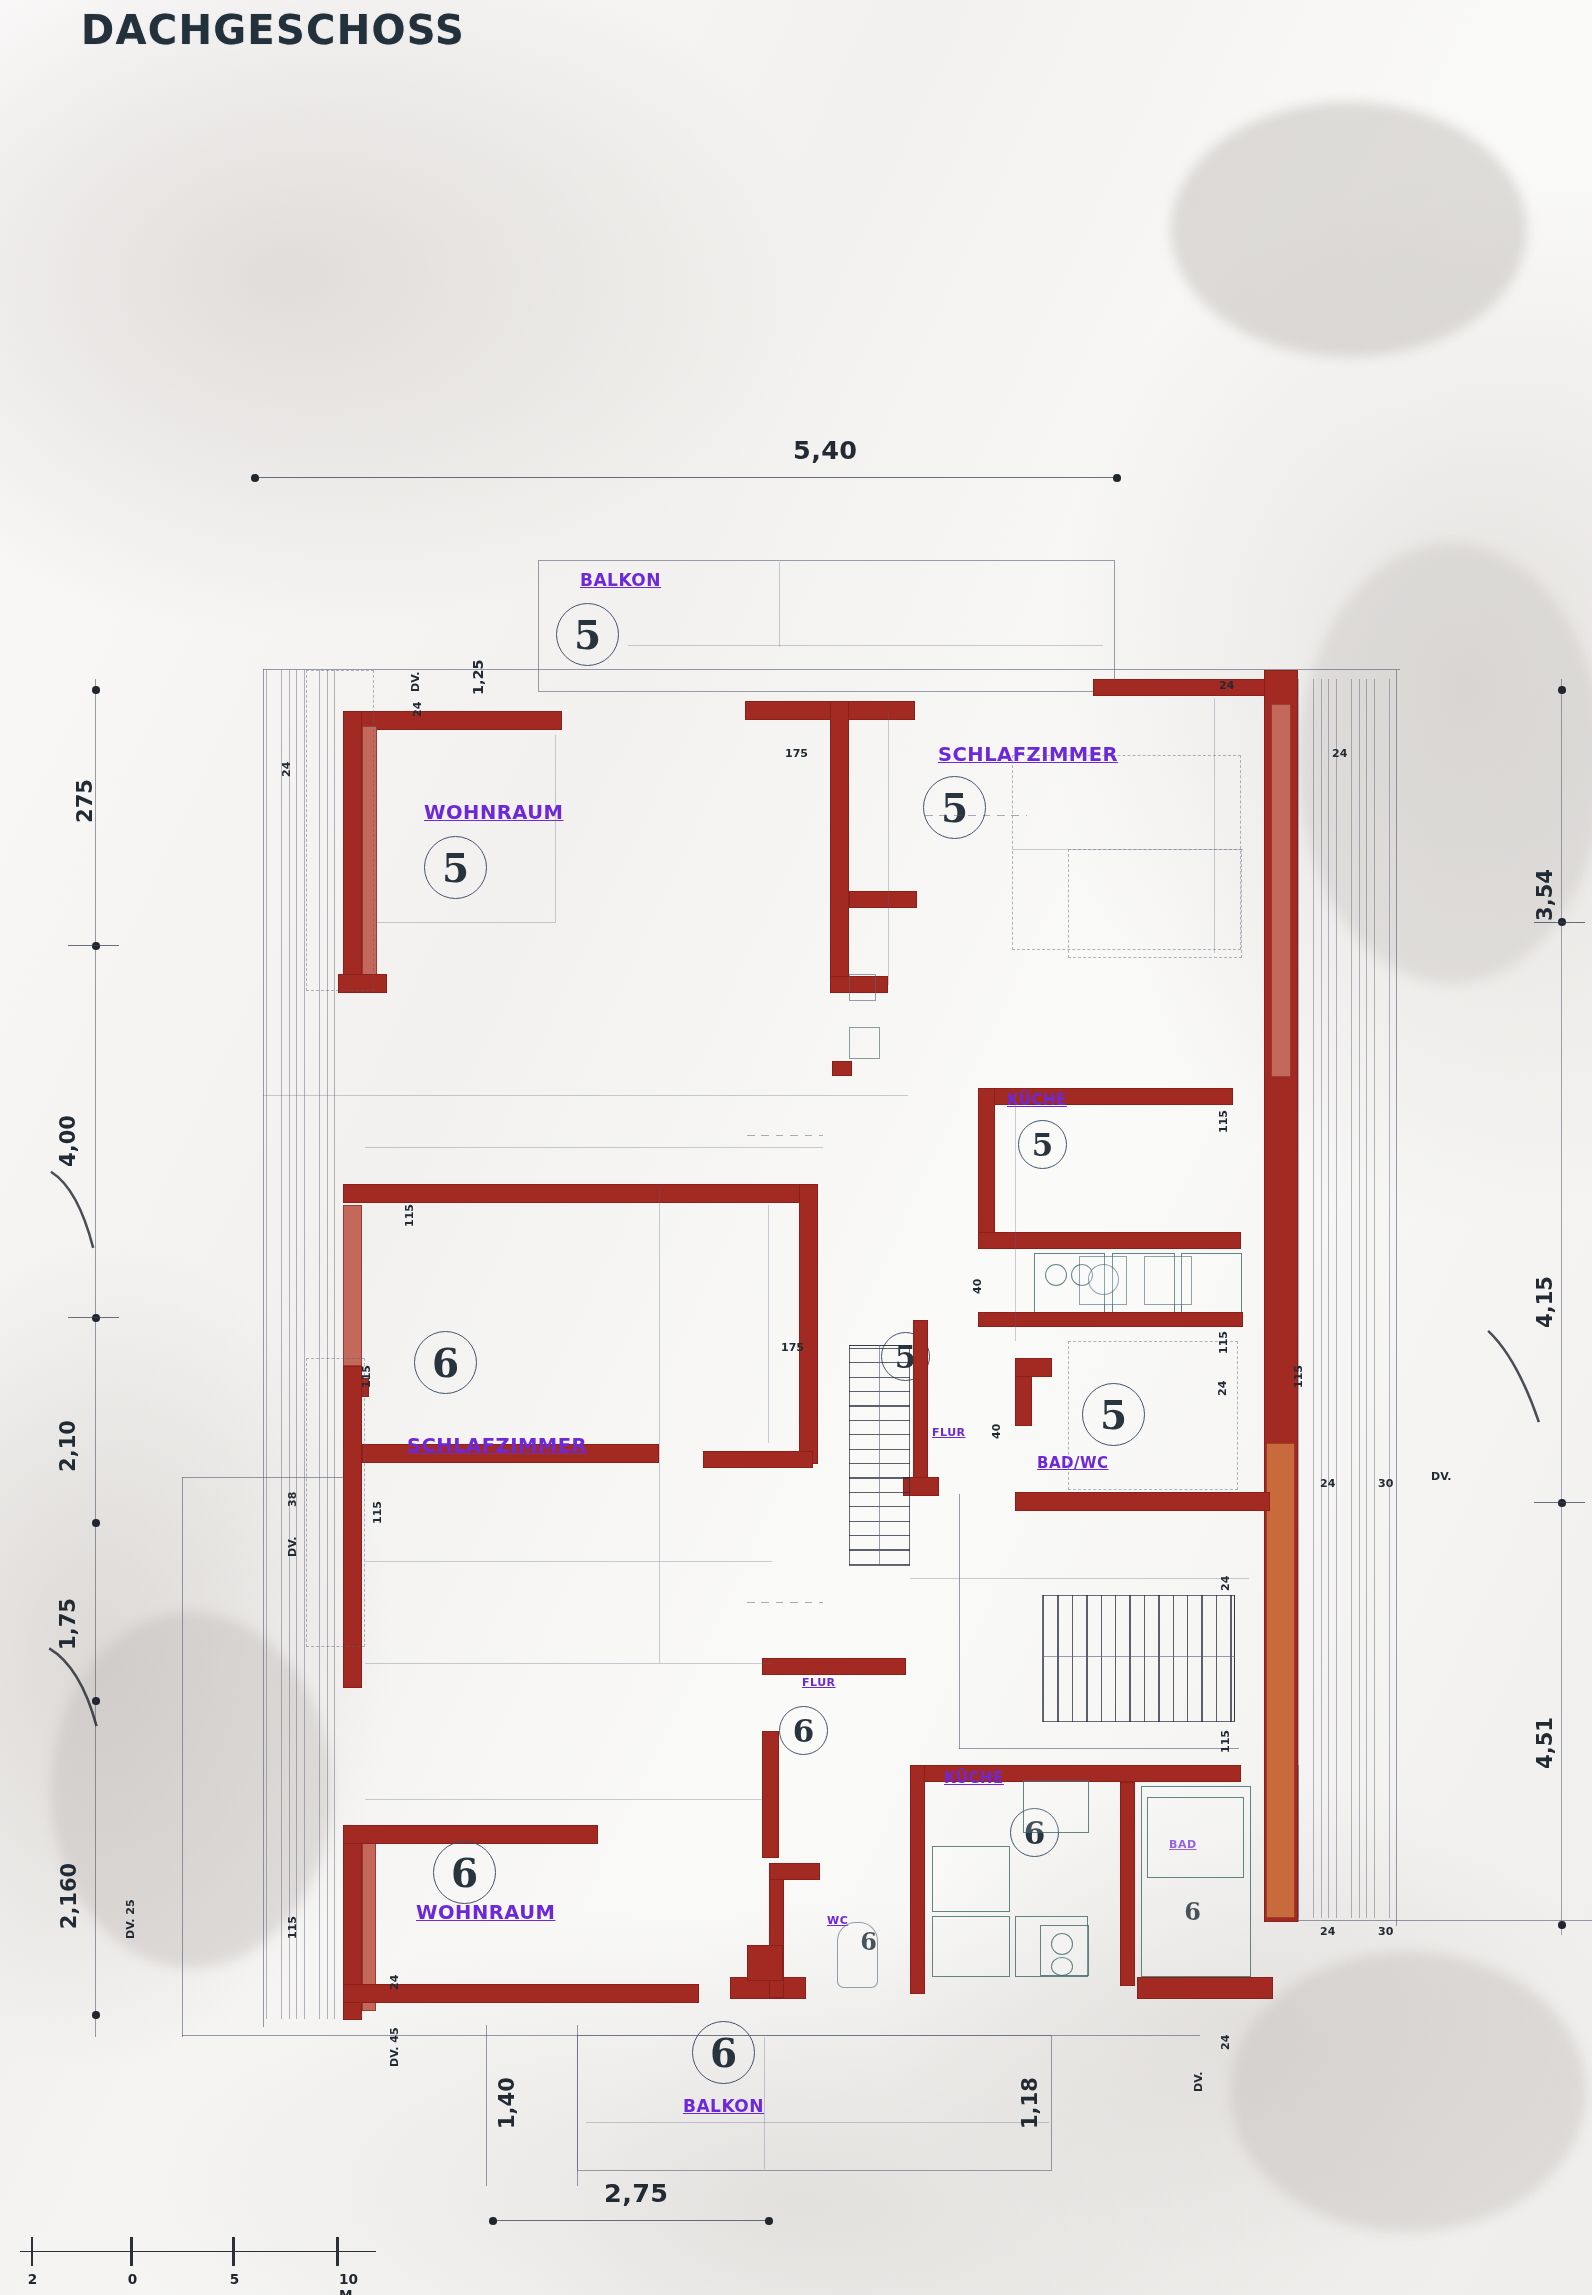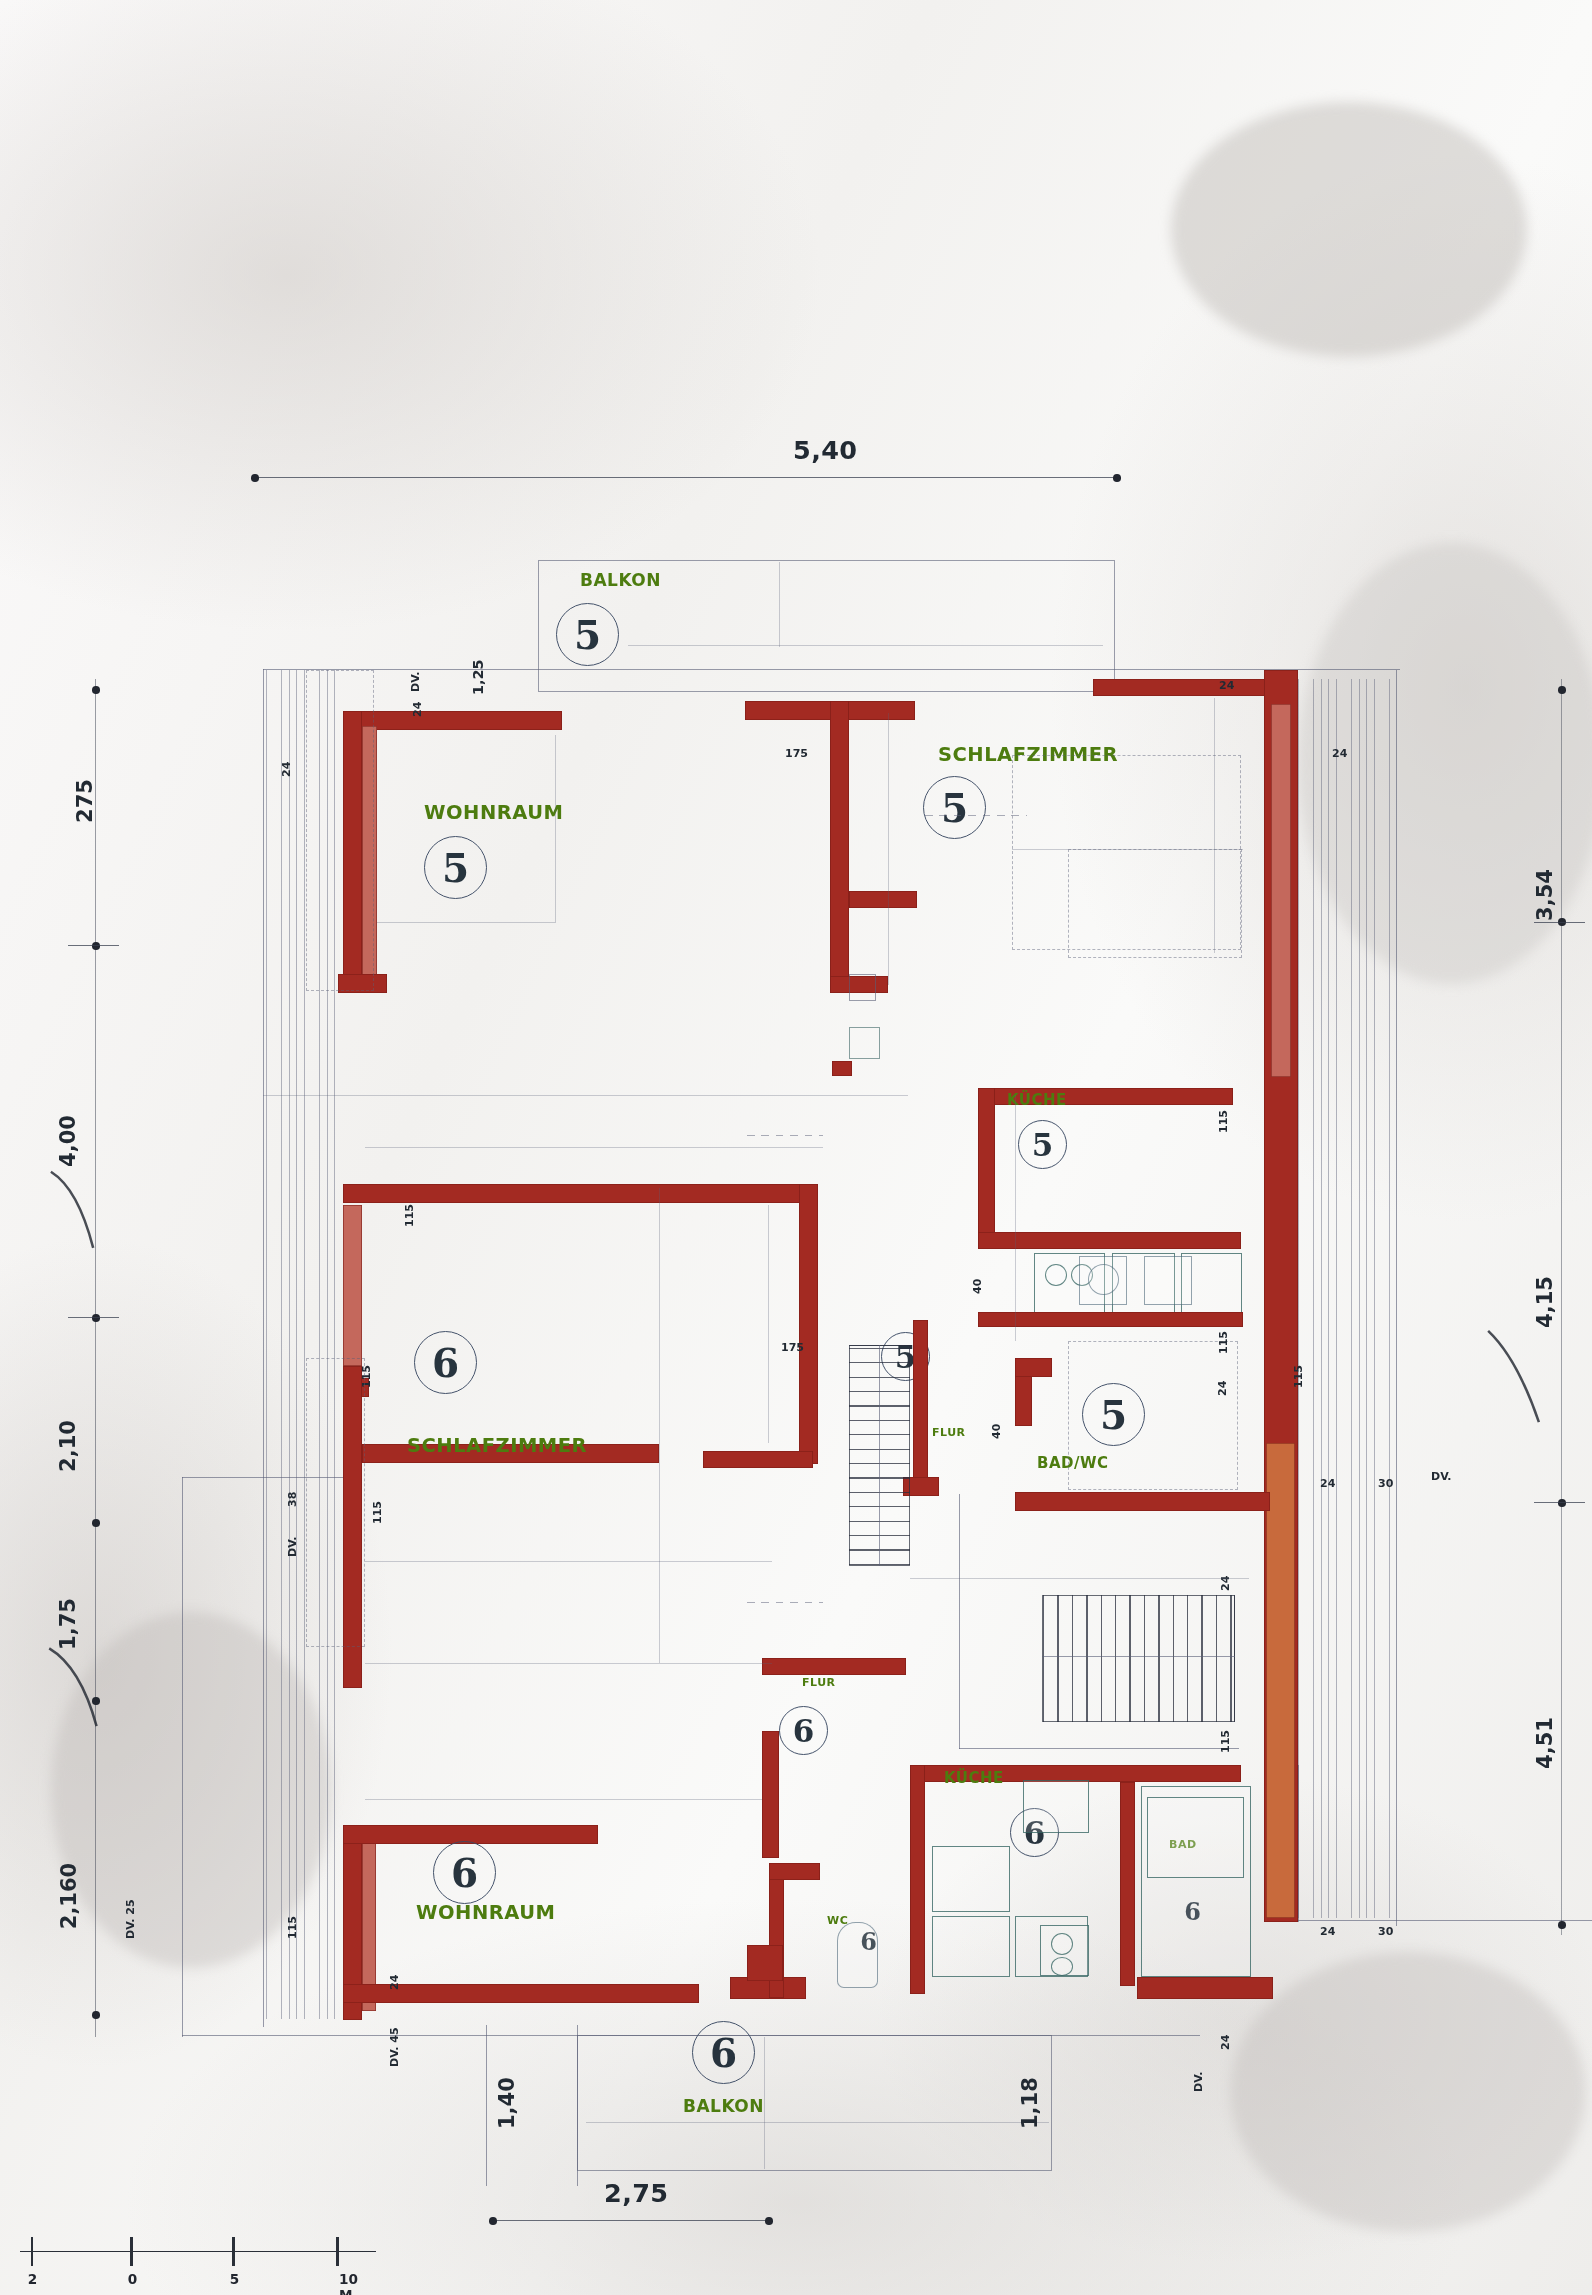--- a/index.html
+++ b/index.html
@@ -89,23 +89,24 @@
     position: absolute;
     background-image: repeating-linear-gradient(90deg,
         rgba(90,95,119,.45) 0 0.8px, rgba(0,0,0,0) 0.8px 7.6px);
   }
 
   
   .room-label {
     position: absolute;
     font-family: "DejaVu Sans", sans-serif;
     font-weight: bold;
-    color: #4d7c0f;
+    color: #6d28d9;
     letter-spacing: 0.5px;
     white-space: nowrap;
+    text-decoration: underline;
   }
   .sz-lg  { font-size: 19.5px; }
   .sz-md  { font-size: 17px; }
   .sz-sm  { font-size: 15px; }
   .sz-xs  { font-size: 11px; }
 
   
   .circle-num {
     position: absolute;
     width: 63px; height: 63px;
@@ -200,20 +201,21 @@
 
 <div id="sheet">
 
   <div id="paper-texture"></div>
 
   <div class="smudge" style="left:1171px;top:102px;width:356px;height:255px;background:rgba(188,183,180,.45);"></div>
   <div class="smudge" style="left:51px;top:1612px;width:280px;height:356px;background:rgba(190,186,183,.4);"></div>
   <div class="smudge" style="left:1230px;top:1952px;width:356px;height:280px;background:rgba(192,188,185,.4);"></div>
   <div class="smudge" style="left:1298px;top:543px;width:306px;height:441px;background:rgba(196,192,189,.35);"></div>
 
+  <div id="title">DACHGESCHOSS</div>
 
   <div class="dimline" style="left:255px;top:477px;width:866px;"></div>
   <div class="dimdot" style="left:251px;top:474px;"></div>
   <div class="dimdot" style="left:1113px;top:474px;"></div>
   <div class="dim dim-lg" style="left:793px;top:435px;">5,40</div>
 
   <div class="hatch" style="left:266px;top:670px;width:76px;height:1349px;"></div>
   <div class="hatch" style="left:1298px;top:679px;width:93px;height:1239px;"></div>
 
   <div class="line-h" style="left:263px;top:669px;width:1137px;"></div>

